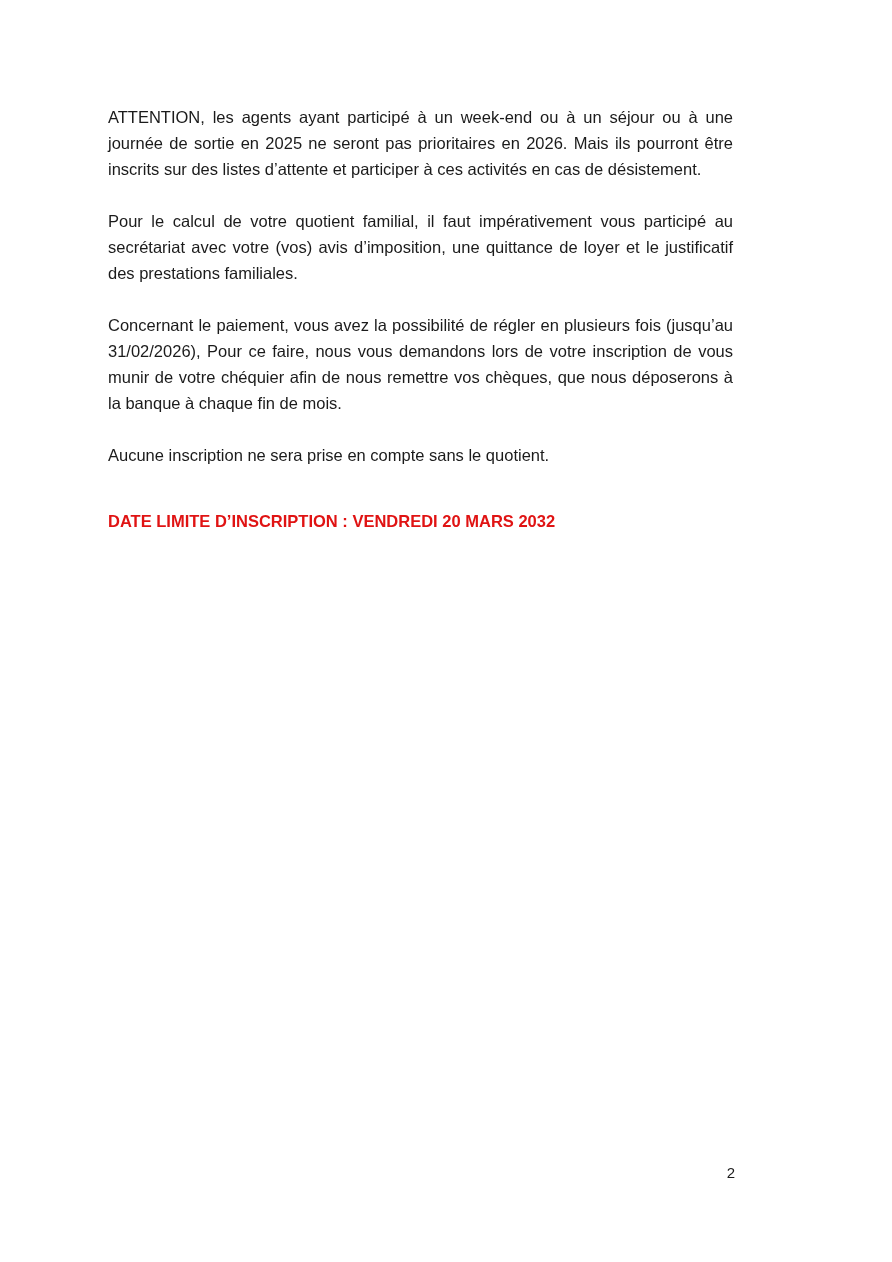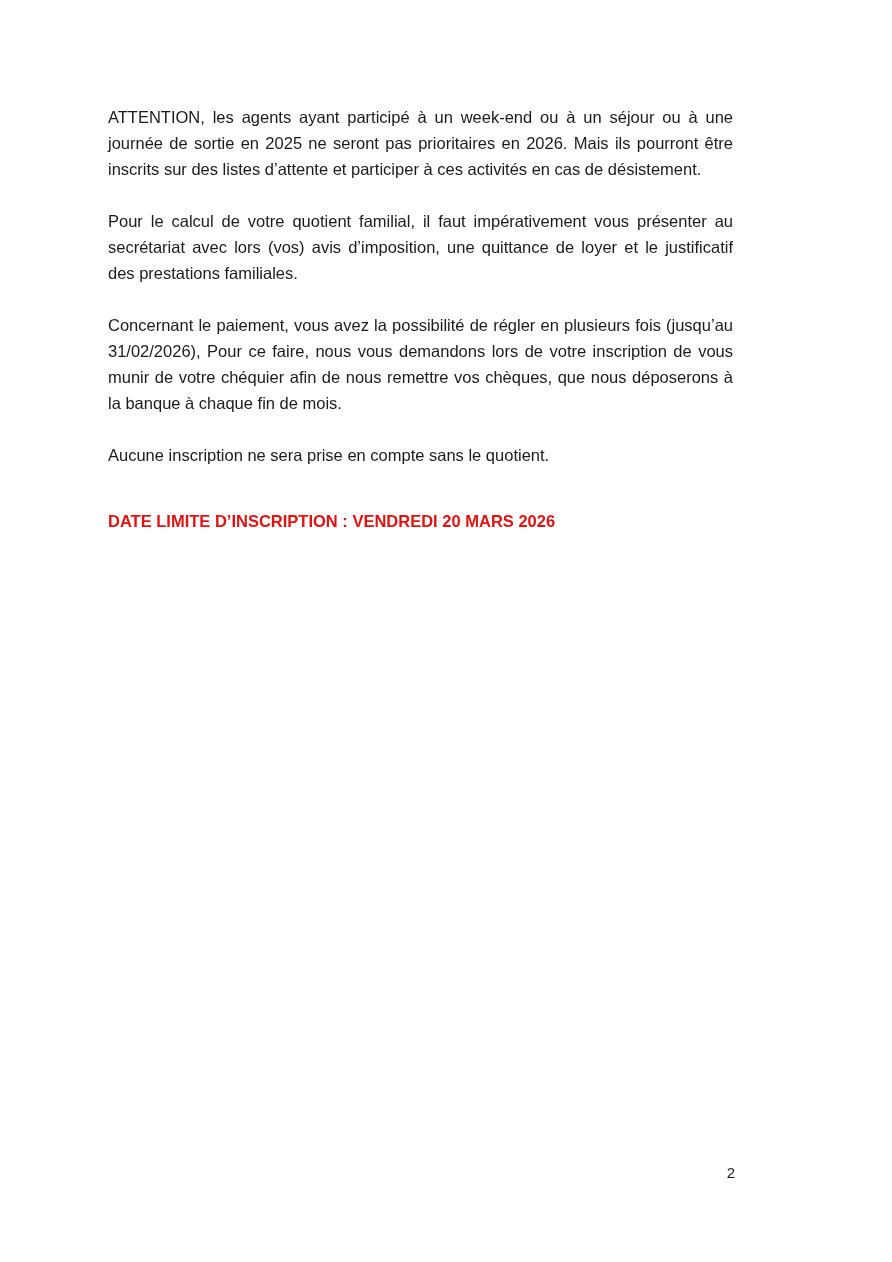--- a/index.html
+++ b/index.html
@@ -42,22 +42,22 @@
     font-size: 15px;
     line-height: 20px;
   }
 </style>
 </head>
 <body>
 
 <div class="page">
   <main class="content">
     <p>ATTENTION, les agents ayant participé à un week-end ou à un séjour ou à une journée de sortie en 2025 ne seront pas prioritaires en 2026. Mais ils pourront être inscrits sur des listes d’attente et participer à ces activités en cas de désistement.</p>
-    <p>Pour le calcul de votre quotient familial, il faut impérativement vous présenter au secrétariat avec lors (vos) avis d’imposition, une quittance de loyer et le justificatif des prestations familiales.</p>
+    <p>Pour le calcul de votre quotient familial, il faut impérativement vous participé au secrétariat avec votre (vos) avis d’imposition, une quittance de loyer et le justificatif des prestations familiales.</p>
     <p>Concernant le paiement, vous avez la possibilité de régler en plusieurs fois (jusqu’au 31/02/2026), Pour ce faire, nous vous demandons lors de votre inscription de vous munir de votre chéquier afin de nous remettre vos chèques, que nous déposerons à la banque à chaque fin de mois.</p>
     <p>Aucune inscription ne sera prise en compte sans le quotient.</p>
-    <p class="deadline">DATE LIMITE D’INSCRIPTION : VENDREDI 20 MARS 2026</p>
+    <p class="deadline">DATE LIMITE D’INSCRIPTION : VENDREDI 20 MARS 2032</p>
   </main>
 
   <footer class="page-footer">
     <span>2</span>
   </footer>
 </div>
 
 </body></html>

